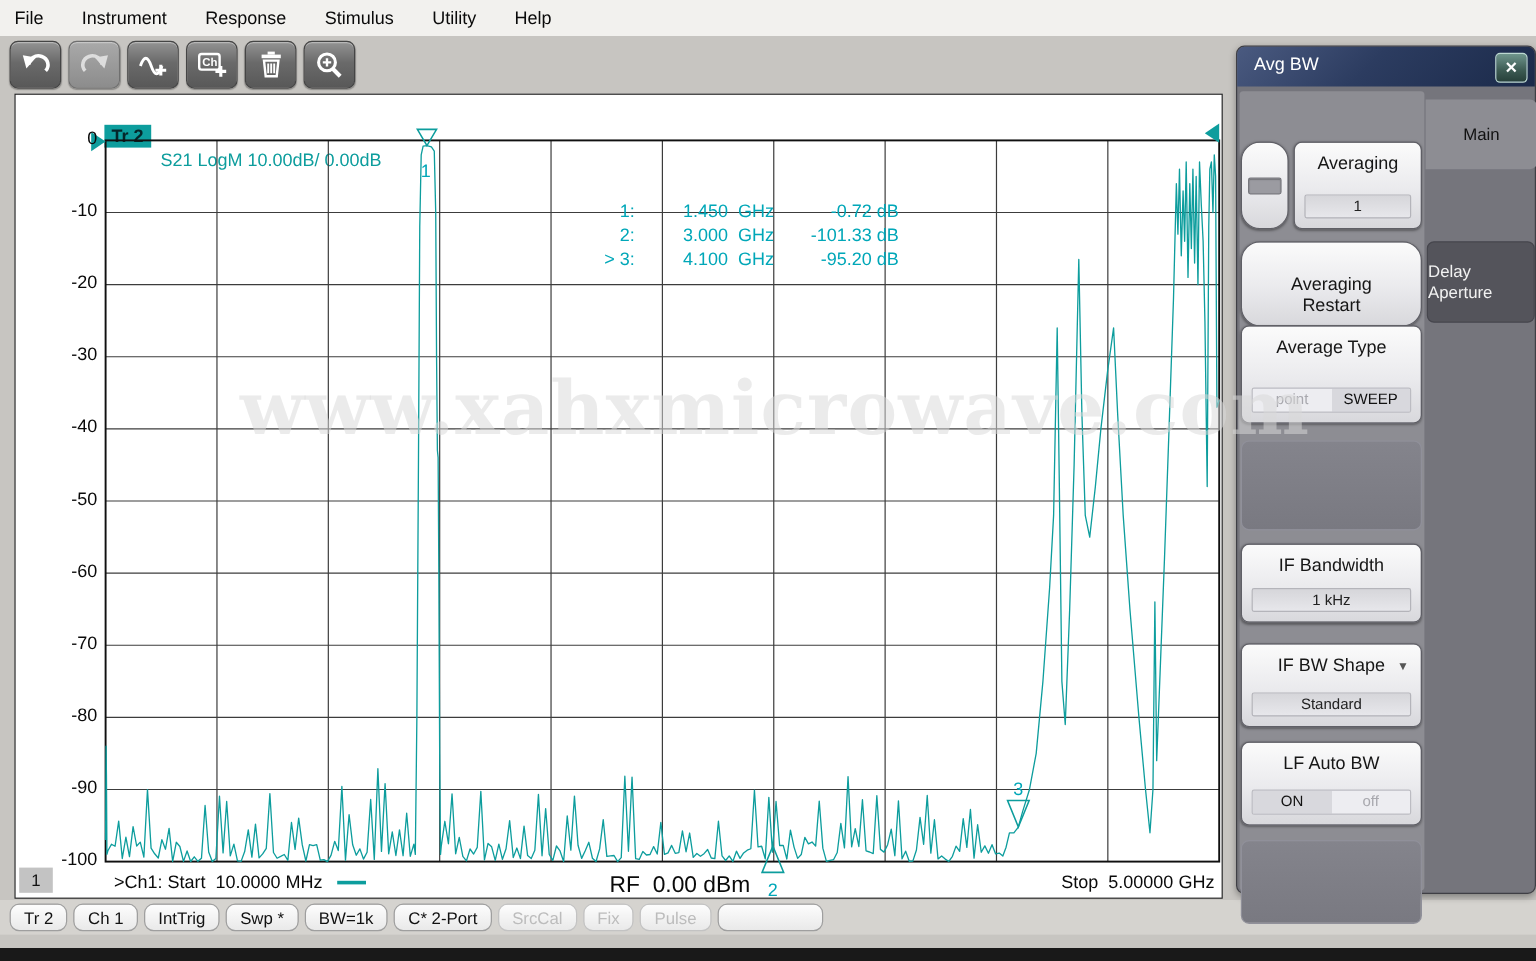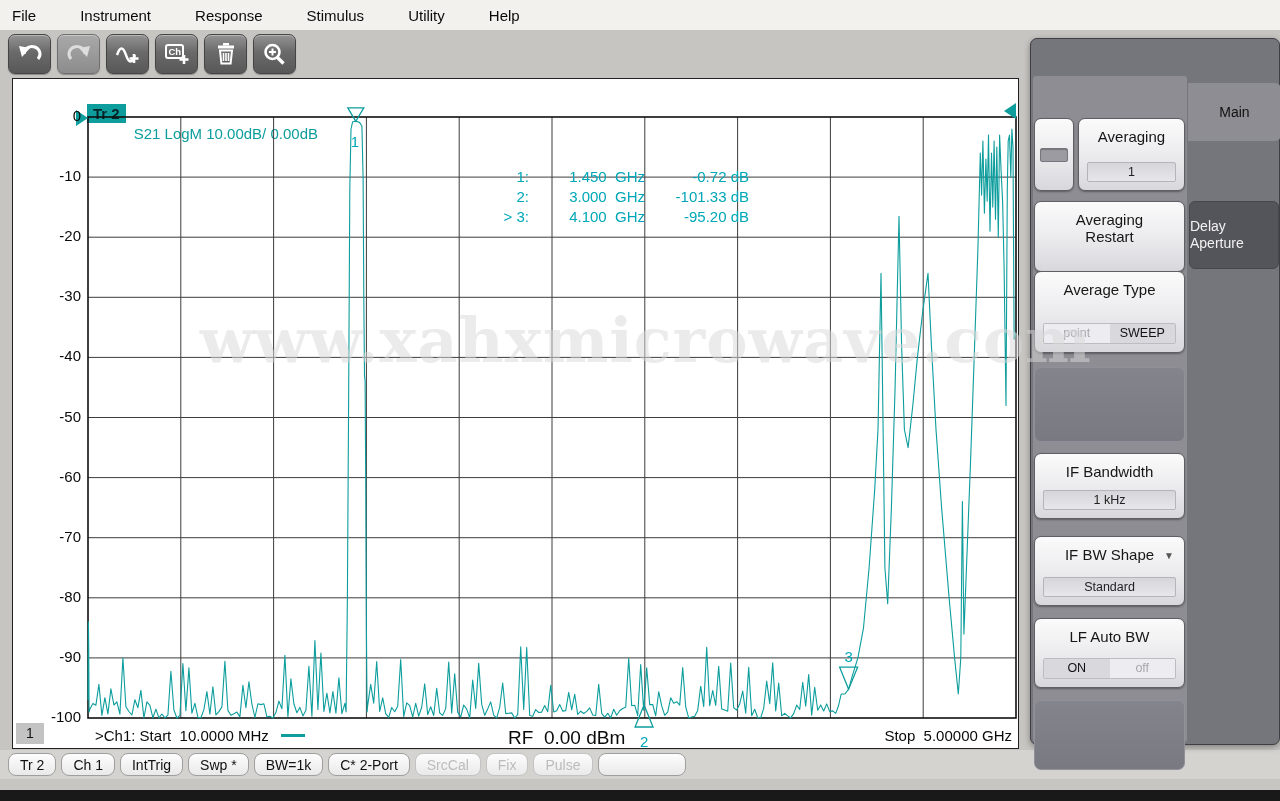--- a/index.html
+++ b/index.html
@@ -4,21 +4,21 @@
 <style>
   html,body{margin:0;padding:0;}
   body{
     position:relative;width:1280px;height:801px;overflow:hidden;
     background:#c7c5c1;font-family:"Liberation Sans",sans-serif;color:#111;
     -webkit-font-smoothing:antialiased;
   }
   .pre{white-space:pre;}
   
   .menubar{position:absolute;left:0;top:0;width:1280px;height:30px;background:#f2f1ee;
-    display:flex;align-items:center;padding-left:12px;box-sizing:border-box;gap:16px;}
+    display:flex;align-items:center;padding-left:12px;box-sizing:border-box;gap:4px;}
   .menu-item{font-size:15px;color:#0a0a0a;padding:0 14px;cursor:default;}
   .menu-item:first-child{padding-left:0;}
   
   .toolbar{position:absolute;left:0;top:30px;width:1280px;height:48px;}
   .toolbtn{position:absolute;top:4px;width:41px;height:38px;border-radius:7px;
     background:linear-gradient(#939393,#6a6a6a 45%,#585858);
     border:1px solid #454545;box-shadow:inset 0 1px 0 rgba(255,255,255,.35),0 1px 1px rgba(0,0,0,.3);
     display:flex;align-items:center;justify-content:center;}
   .toolbtn.disabled{background:linear-gradient(#a9a9a9,#8c8c8c);border-color:#6f6f6f;}
   
@@ -61,21 +61,21 @@
     background:linear-gradient(135deg,#4a5a80 0%,#2c3c60 45%,#1b2a4a 100%);}
   .panel-title-text{position:absolute;left:14px;top:6px;color:#fff;font-size:15px;}
   .close-btn{position:absolute;right:6px;top:5px;width:25px;height:23px;border-radius:4px;
     background:linear-gradient(#6f958c,#3c5a52 60%,#27403a);border:1px solid #bcd8d0;
     color:#fff;font-size:13px;font-weight:bold;text-align:center;line-height:23px;}
   .content-bg{position:absolute;left:2px;top:37px;width:154px;height:666px;background:#8d8d93;border-radius:3px;}
   .pbtn{position:absolute;border-radius:7px;border:1px solid #5f5f66;box-sizing:border-box;
     background:linear-gradient(#fbfbfb,#eaeaed 55%,#d8d8dc);box-shadow:0 1px 2px rgba(0,0,0,.35);
     display:flex;flex-direction:column;justify-content:space-between;padding:9px 0 8px 0;}
   .pbtn .lab{font-size:15px;color:#161616;text-align:center;}
-  .pbtn.center{justify-content:flex-start;}
+  .pbtn.center{justify-content:flex-end;border-radius:16px;}
   .valbox{margin:0 8px;height:18px;line-height:18px;border-radius:2px;border:1px solid #b4b4ba;
     background:linear-gradient(#d6d6da,#e7e7eb);font-size:12.5px;color:#222;text-align:center;}
   .seg{display:flex;margin:0 8px;height:19px;border:1px solid #bcbcc2;border-radius:2px;
     overflow:hidden;font-size:12.5px;}
   .seg span{flex:1;text-align:center;line-height:19px;}
   .seg .on{background:#d8d8dd;color:#111;}
   .seg .off{background:#ededf1;color:#a8a8ae;}
   .pbtn.empty{background:linear-gradient(#84848c,#797981);border:1px solid #90909a;box-shadow:none;}
   .toggle-led{width:26px;height:12px;margin:auto;border-radius:2px;background:#9b9ba1;
     border:1px solid #77777d;box-shadow:inset 0 1px 1px rgba(0,0,0,.25);}
@@ -231,20 +231,26 @@
     <span class="sbtn">C* 2-Port</span>
     <span class="sbtn disabled">SrcCal</span>
     <span class="sbtn disabled">Fix</span>
     <span class="sbtn disabled">Pulse</span>
     <span class="sbtn blank"></span>
   </div>
 <div class="bottom-strip"></div>
 <div class="bottom-dark"></div>
 
 <div class="panel">
+  <div class="panel-title">
+    <span class="panel-title-text">Avg BW</span>
+    <div class="close-btn">
+      <span>✕</span>
+    </div>
+  </div>
   <div class="content-bg"></div>
 
   <div class="pbtn center" style="left:3px;top:79px;width:40px;height:73px;">
     <div class="toggle-led"></div>
   </div>
 
   <div class="pbtn" style="left:47px;top:79px;width:107px;height:73px;">
     <div class="lab">Averaging</div>
     <div class="valbox">1</div>
   </div>

